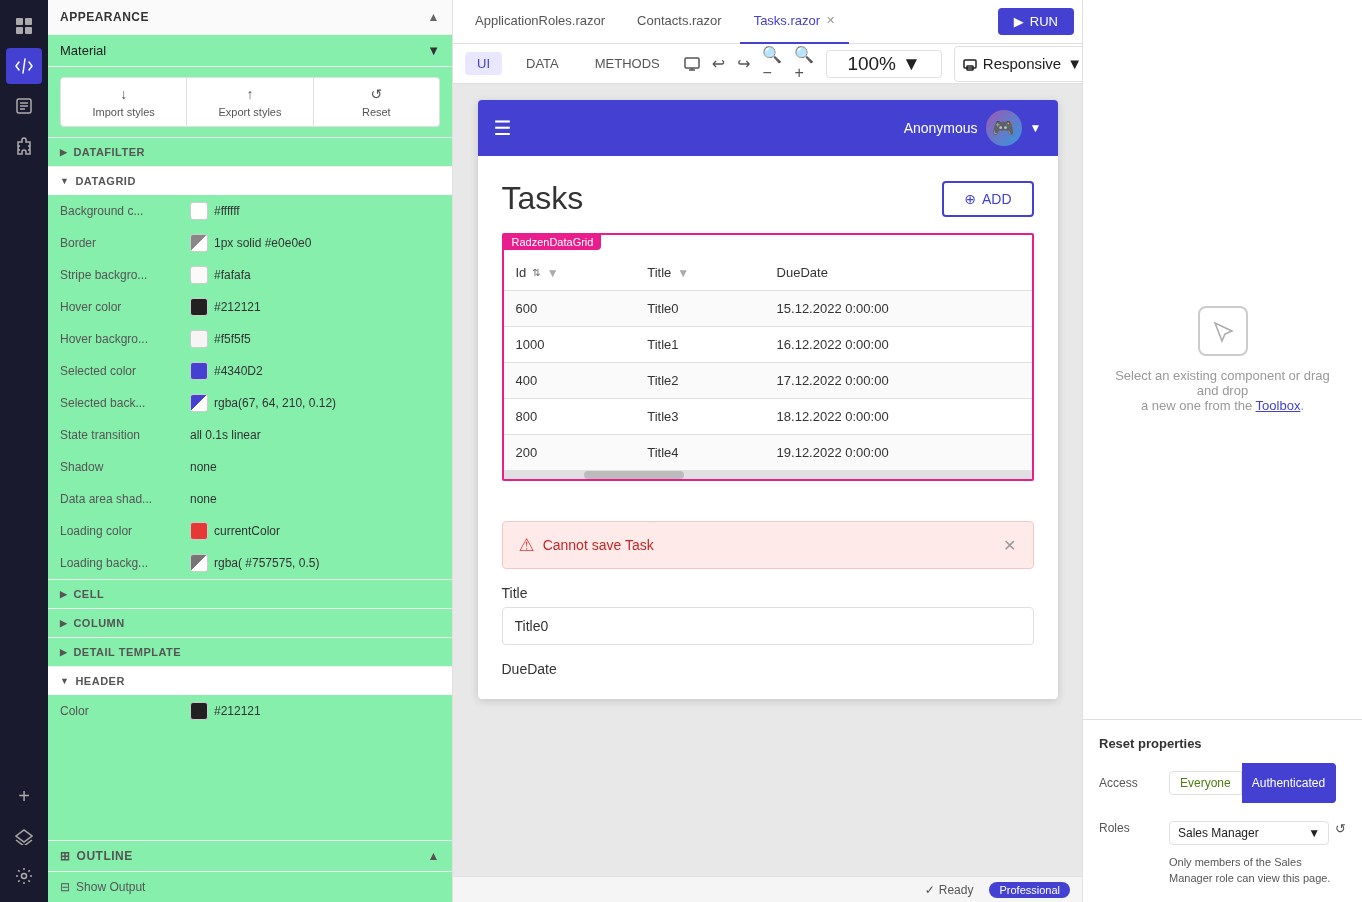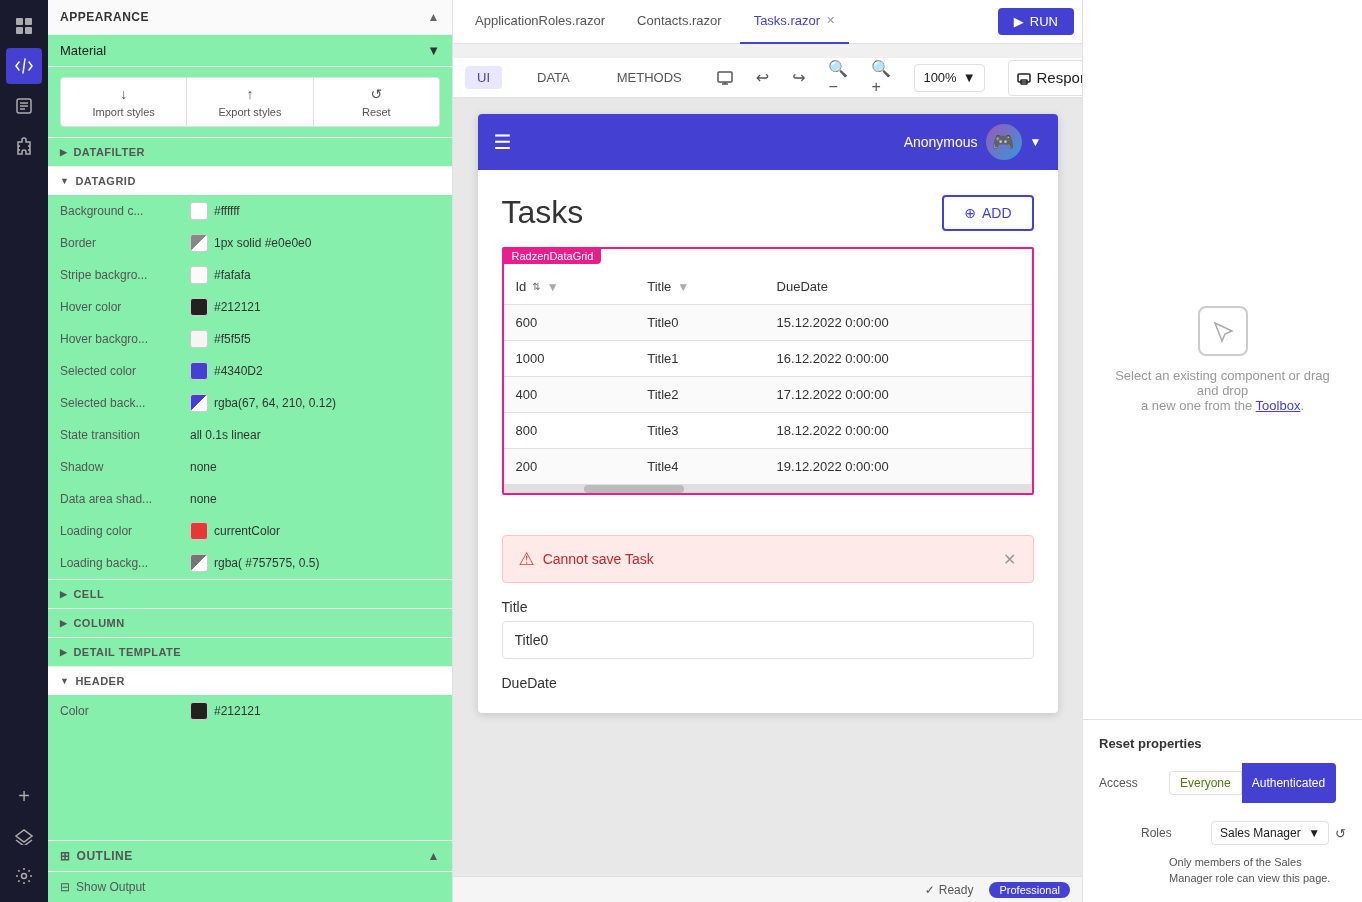--- a/index.html
+++ b/index.html
@@ -207,22 +207,21 @@
     }
 
     
     .secondary-toolbar {
       height: 40px;
       background: #fff;
       border-bottom: 1px solid #e0e0e0;
       display: flex;
       align-items: center;
       padding: 0 12px;
-      gap: 23px;
-      margin-top: 14px;
+      gap: 12px;
     }
     .ui-btn {
       padding: 4px 12px;
       border-radius: 4px;
       font-size: 13px;
       cursor: pointer;
       border: none;
       background: #e8e7ff;
       color: #4340D2;
       font-weight: 500;
@@ -231,25 +230,25 @@
     .toolbar-icon {
       width: 28px; height: 28px;
       display: flex; align-items: center; justify-content: center;
       border-radius: 4px;
       cursor: pointer;
       color: #555;
       font-size: 16px;
     }
     .zoom-select {
       display: flex;
-      align-items: center;
+      align-items: flex-start;
       border: 1px solid #e0e0e0;
       border-radius: 4px;
-      padding: 2px 8px;
-      font-size: 13px;
+      padding: 2px 20px;
+      font-size: 19px;
       gap: 6px;
       cursor: pointer;
       height: 28px;
     }
     .responsive-select {
       display: flex;
       align-items: center;
       border: 1px solid #e0e0e0;
       border-radius: 4px;
       padding: 2px 8px;
@@ -496,23 +495,21 @@
       border: 1px solid #4340D2;
       border-radius: 0 4px 4px 0;
       border-left: none;
       font-size: 12px;
       cursor: pointer;
       background: #4340D2;
       color: #fff;
     }
     .roles-row {
       display: flex;
-      align-items: center;
       margin-bottom: 10px;
-      margin-left: 42px;
     }
     .roles-label { width: 70px; font-size: 12px; color: #555; }
     .roles-select {
       flex: 1;
       display: flex;
       align-items: center;
       justify-content: space-between;
       border: 1px solid #e0e0e0;
       border-radius: 4px;
       padding: 4px 8px;

